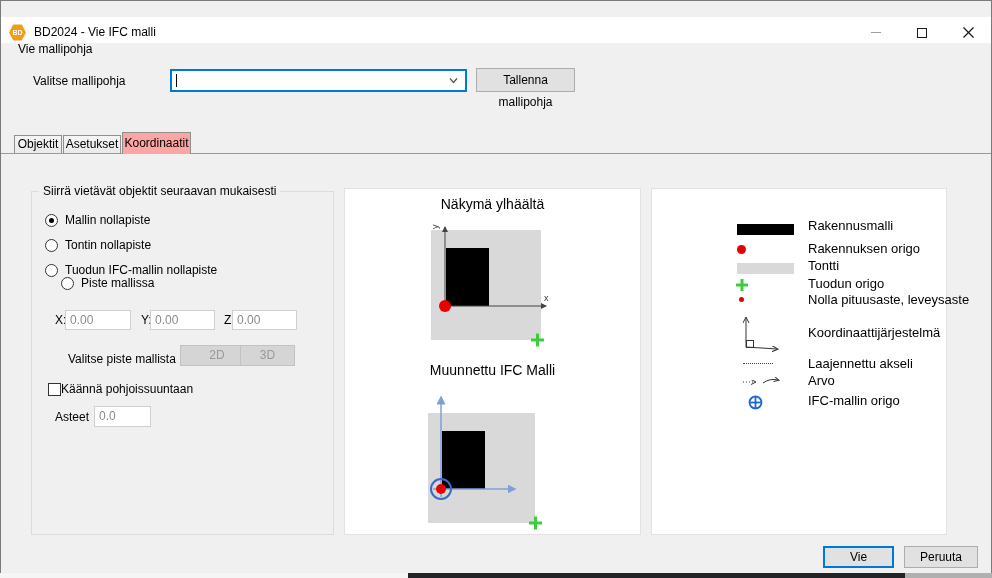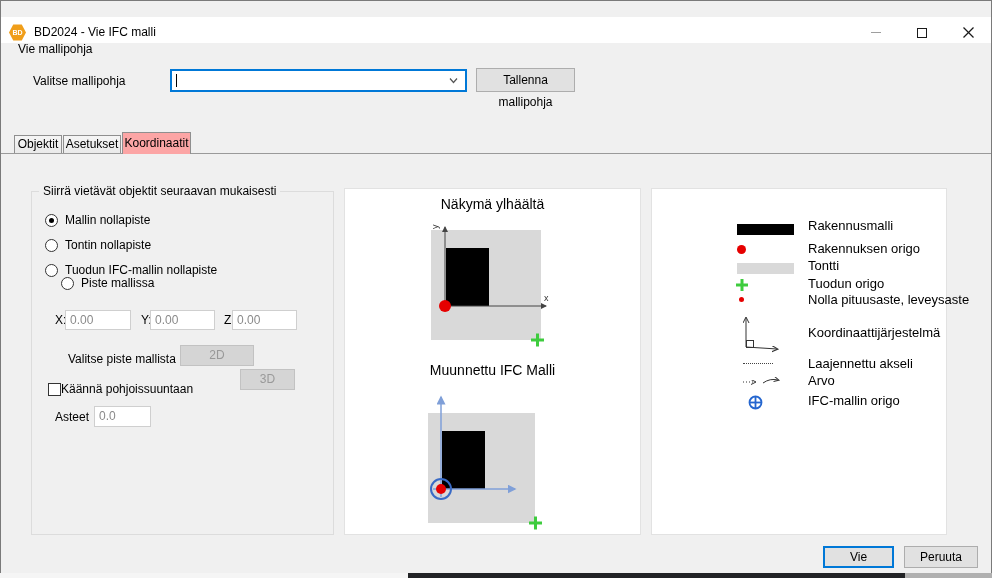--- a/index.html
+++ b/index.html
@@ -52,21 +52,21 @@
   .r1 { top:21px; } .r2 { top:46px; } .r3 { top:71px; } .r4 { top:84px;padding-left:16px; }
   .coord-row { position:absolute; left:0; top:118px; width:100%; height:22px; }
   .coord-label { position:absolute; top:3px; color:#000; }
   .lx { left:23px; } .ly { left:109px; } .lz { left:192px; }
   .coord-input { position:absolute; top:0; height:20px; background:#fff; border:1px solid #cfcfcf;
                  color:#8a8a8a; font-size:12px; padding:2px 4px; }
   .ix { left:33px; width:66px; } .iy { left:118px; width:65px; } .iz { left:200px; width:65px; }
   .pick-label { position:absolute; left:36px; top:160px; }
   .btn-disabled { position:absolute; top:153px; height:21px; background:#d5d5d5; border:1px solid #c2c2c2;
                   color:#999; line-height:19px; text-align:center; font-size:12px; }
-  .btn-2d { left:142px; width:74px;margin-left:6px; } .btn-3d { left:208px; width:55px;margin-top:24px; }
+  .btn-2d { left:142px; width:74px;margin-left:6px; } .btn-3d { left:208px; width:55px; }
   .check-row { position:absolute; left:16px; top:190px; display:flex; align-items:center; }
   .checkbox { width:13px; height:13px; border:1px solid #333; background:#fff; flex:0 0 auto; }
   .deg-label { position:absolute; left:23px; top:218px; }
   .deg-input { position:absolute; left:62px; top:214px; width:57px; height:21px; background:#fff;
                border:1px solid #cfcfcf; color:#8a8a8a; font-size:12px; padding:2px 4px; }
 
   
   .panel { position:absolute; top:187px; height:347px; background:#fff; border:1px solid #e2e2e2;padding-left:36px; }
   .panel-mid { left:343px; width:297px; }
   .panel-right { left:650px; width:296px; }

